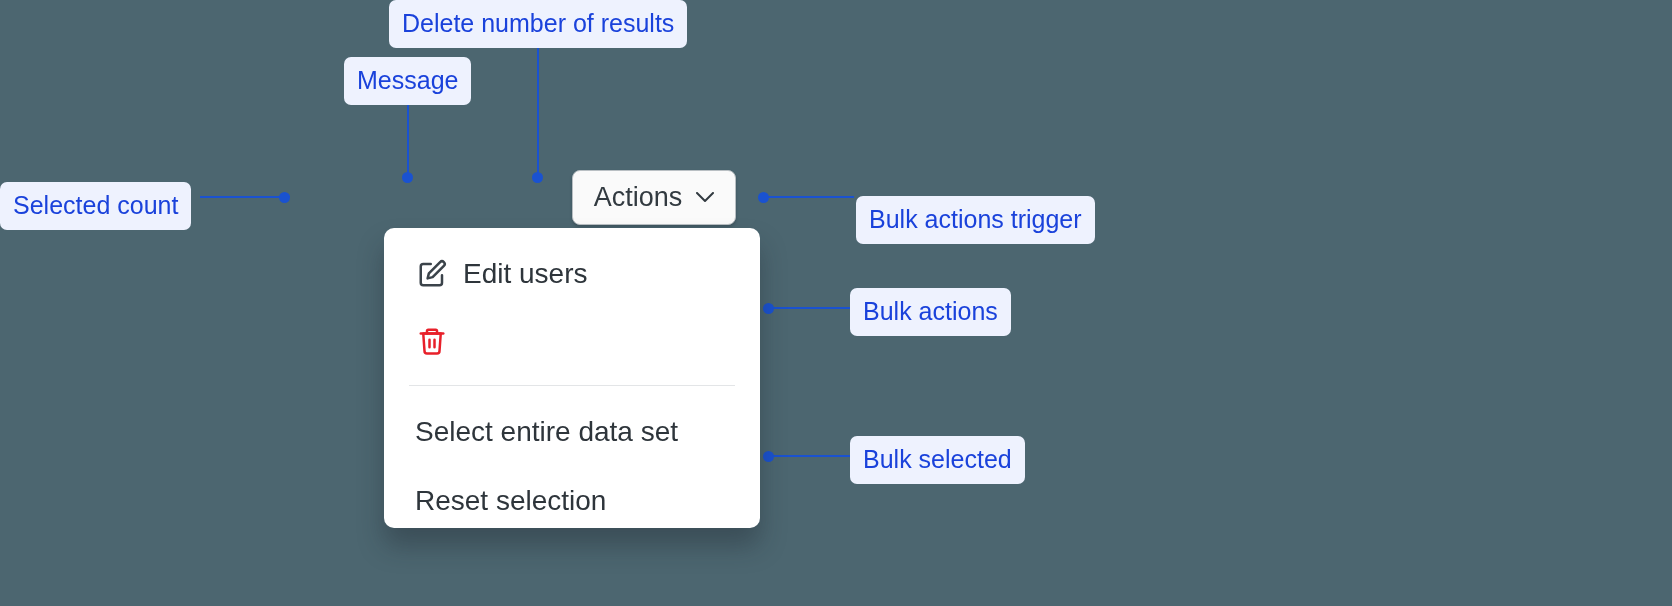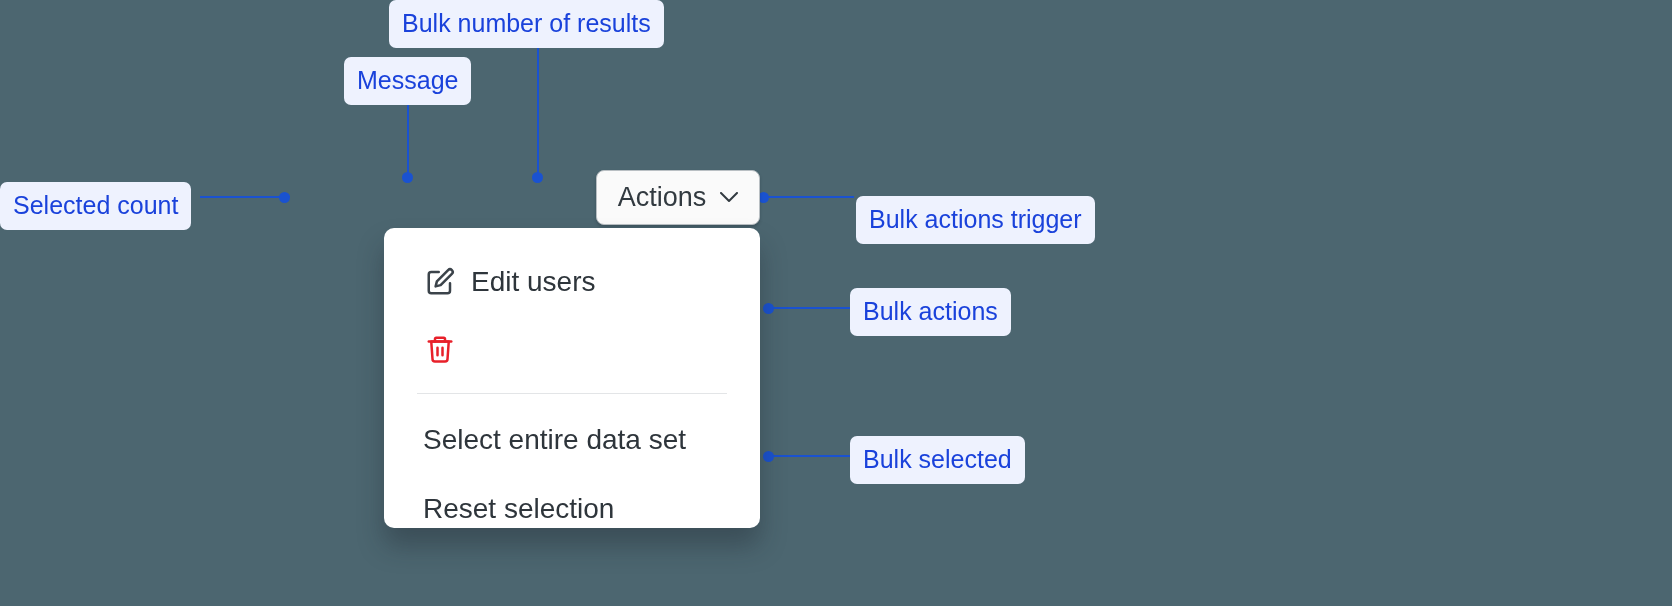--- a/index.html
+++ b/index.html
@@ -60,21 +60,21 @@
     font-size: 29px;
     line-height: 38px;
     color: #5c6b73;
     font-family: "Liberation Sans", sans-serif;
     white-space: nowrap;
   }
 
   
   .actions-btn {
     position: absolute;
-    left: 596px;
+    left: 572px;
     top: 170px;
     width: 164px;
     height: 55px;
     background: #fafafa;
     border: 1px solid #b9bfc3;
     border-radius: 8px;
     box-shadow: 0 2px 3px rgba(20,30,40,0.25);
     display: flex;
     align-items: center;
     justify-content: center;
@@ -99,21 +99,21 @@
   .menu {
     position: absolute;
     left: 384px;
     top: 228px;
     width: 376px;
     height: 300px;
     background: #ffffff;
     border-radius: 10px;
     box-shadow: 0 18px 26px rgba(25,32,40,0.34);
     box-sizing: border-box;
-    padding: 8px;
+    padding: 0;
     z-index: 3;
     text-align: right;
   }
   .menu-item {
     display: flex;
     align-items: center;
     height: 67px;
     padding-left: 31px;
     box-sizing: border-box;
     cursor: pointer;
@@ -161,21 +161,21 @@
 
   <div class="conn-h" style="left:762px; top:196px; width:92px;"></div>
   <div class="dot" style="left:758px; top:192px;"></div>
 
   <div class="conn-h" style="left:768px; top:307px; width:86px;"></div>
   <div class="dot" style="left:763px; top:303px;"></div>
 
   <div class="conn-h" style="left:768px; top:455px; width:86px;"></div>
   <div class="dot" style="left:763px; top:451px;"></div>
 
-  <div class="chip" style="left:389px; top:0px;">Bulk number of results</div>
+  <div class="chip" style="left:389px; top:0px;">Delete number of results</div>
 
   <div class="chip" style="left:344px; top:57px;">Message</div>
 
   <div class="chip" style="left:0px; top:182px;">Selected count</div>
 
   <div class="chip" style="left:850px; top:196px;margin-left:6px;">Bulk actions trigger</div>
 
   <div class="chip" style="left:850px; top:288px;">Bulk actions</div>
 
   <div class="chip" style="left:850px; top:436px;">Bulk selected</div>

